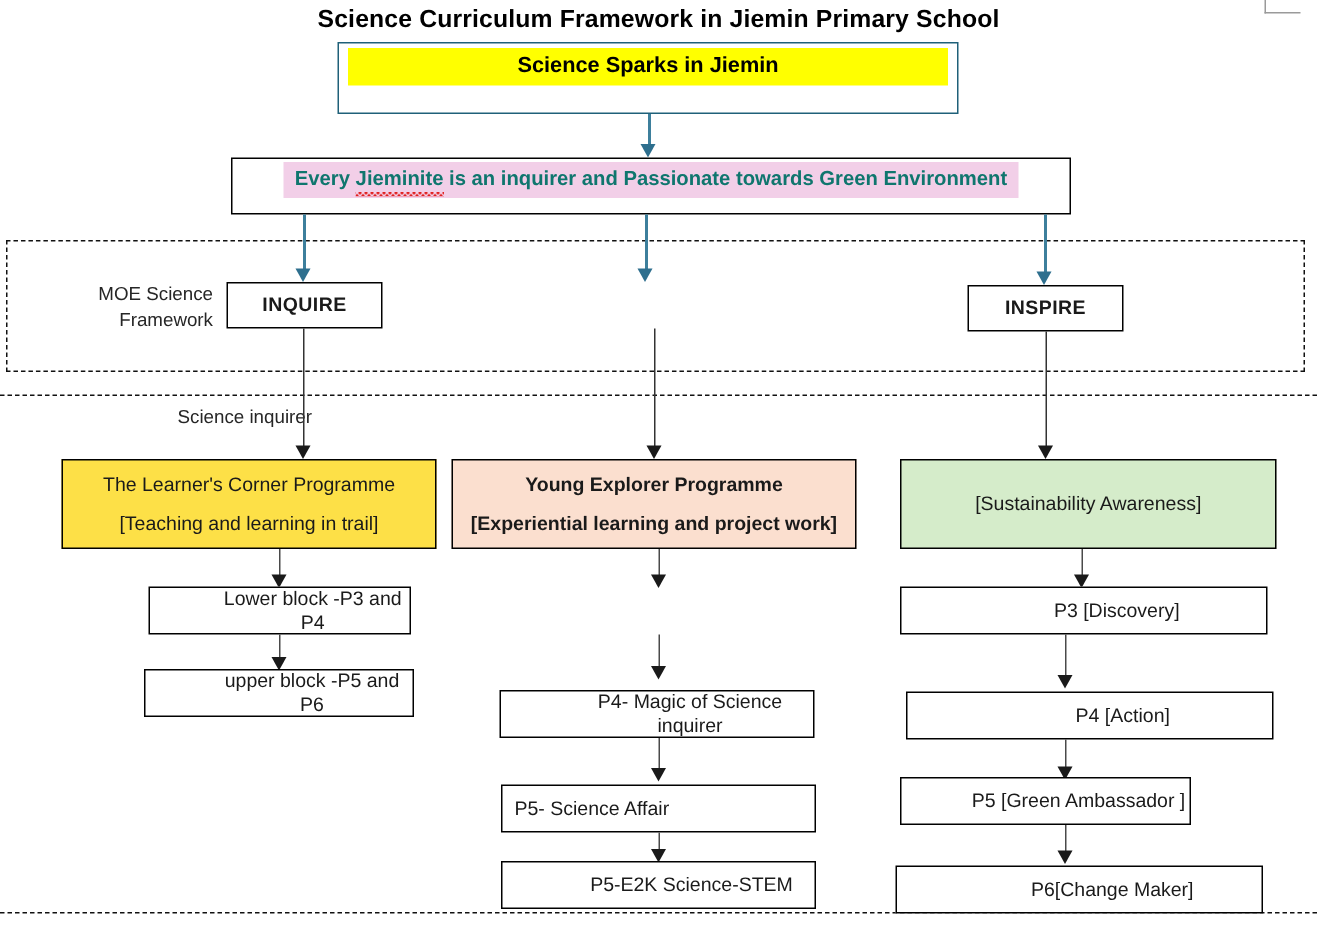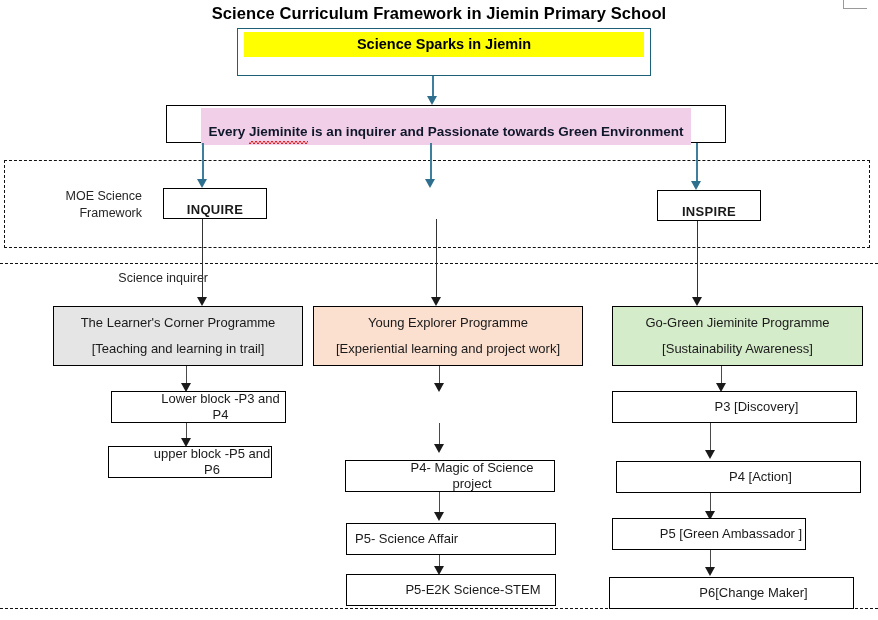--- a/index.html
+++ b/index.html
@@ -28,21 +28,20 @@
     display: flex;
     flex-direction: column;
     align-items: center;
     justify-content: center;
     text-align: center;
     background: #ffffff;
     border: 1px solid #000000;
     font-size: 13.5px;
     line-height: 1.25;
     color: #1a1a1a;
-    margin-left: 12px;
   }
   
   .page-title {
     position: absolute;
     left: 0;
     top: 4px;
     width: 878px;
     text-align: center;
     font-size: 16.5px;
     font-weight: bold;
@@ -76,22 +75,22 @@
     height: 38px;
     border: 1.5px solid #000000;
     justify-content: flex-start;
     padding-top: 2px;
   }
   .hl-pink {
     background: #f2cfe8;
     display: inline-block;
     font-weight: bold;
     font-size: 13.5px;
-    padding: 16px 8px 4px 8px;
-    color: #0f172a;
+    padding: 3px 8px 4px 8px;
+    color: #0f766e;
     position: relative;
   }
   .spell {
     position: relative;
     display: inline-block;
   }
   .spell::after {
     content: "";
     position: absolute;
     left: 0;
@@ -149,33 +148,32 @@
     width: 200px;
   }
   
   .pillar {
     width: 104px;
     height: 31px;
     font-weight: bold;
     font-size: 13px;
     letter-spacing: .3px;
     border: 1.3px solid #000000;
-    justify-content: flex-end;
   }
   
   .prog {
     height: 60px;
     border: 1.2px solid #000000;
     font-size: 13px;
     padding: 0 6px;
   }
   .prog .l1 { display:block; margin-bottom: 10px; }
   .prog .l2 { display:block; }
-  .prog-blue  { background: #e5e5e5; }
-  .prog-peach { background: #fbdfcf; }
+  .prog-blue  { background: #fde047; }
+  .prog-peach { background: #fbdfcf; font-weight: bold; }
   .prog-green { background: #d5ecca; }
   
   .step {
     border: 1.2px solid #000000;
     background: #ffffff;
     font-size: 13px;
     height: 32px;
     padding-left: 44px;
   }
   
@@ -272,43 +270,42 @@
     <span class="l1">The Learner's Corner Programme</span>
     <span class="l2">[Teaching and learning in trail]</span>
   </div>
 
   <div class="node prog prog-peach" style="left:301px; top:306px; width:270px;">
     <span class="l1">Young Explorer Programme</span>
     <span class="l2">[Experiential learning and project work]</span>
   </div>
 
   <div class="node prog prog-green" style="left:600px; top:306px; width:251px;">
-    <span class="l1">Go-Green Jieminite Programme</span>
     <span class="l2">[Sustainability Awareness]</span>
   </div>
 
   <div class="conn vline" style="left:186px; top:366px; height:20px;"></div>
   <div class="arrowhead ah-dark" style="left:181px; top:383px;"></div>
   <div class="node step" style="left:99px; top:391px; width:175px;">
     <span>Lower block -P3 and P4</span>
   </div>
 
   <div class="conn vline" style="left:186px; top:423px; height:20px;"></div>
   <div class="arrowhead ah-dark" style="left:181px; top:438px;"></div>
-  <div class="node step" style="left:96px; top:446px; width:164px;">
+  <div class="node step" style="left:96px; top:446px; width:180px;">
     <span>upper block -P5 and P6</span>
   </div>
 
   <div class="conn vline" style="left:439px; top:366px; height:20px;"></div>
   <div class="arrowhead ah-dark" style="left:434px; top:383px;"></div>
 
   <div class="conn vline" style="left:439px; top:423px; height:25px;"></div>
   <div class="arrowhead ah-dark" style="left:434px; top:444px;"></div>
   <div class="node step" style="left:333px; top:460px; width:210px;">
-    <span>P4- Magic of Science project</span>
+    <span>P4- Magic of Science inquirer</span>
   </div>
 
   <div class="conn vline" style="left:439px; top:492px; height:25px;"></div>
   <div class="arrowhead ah-dark" style="left:434px; top:512px;"></div>
   <div class="node step" style="left:334px; top:523px; width:210px; justify-content:center; align-items:flex-start; padding-left:8px;">
     <span>P5- Science Affair</span>
   </div>
 
   <div class="conn vline" style="left:439px; top:555px; height:16px;"></div>
   <div class="arrowhead ah-dark" style="left:434px; top:566px;"></div>

